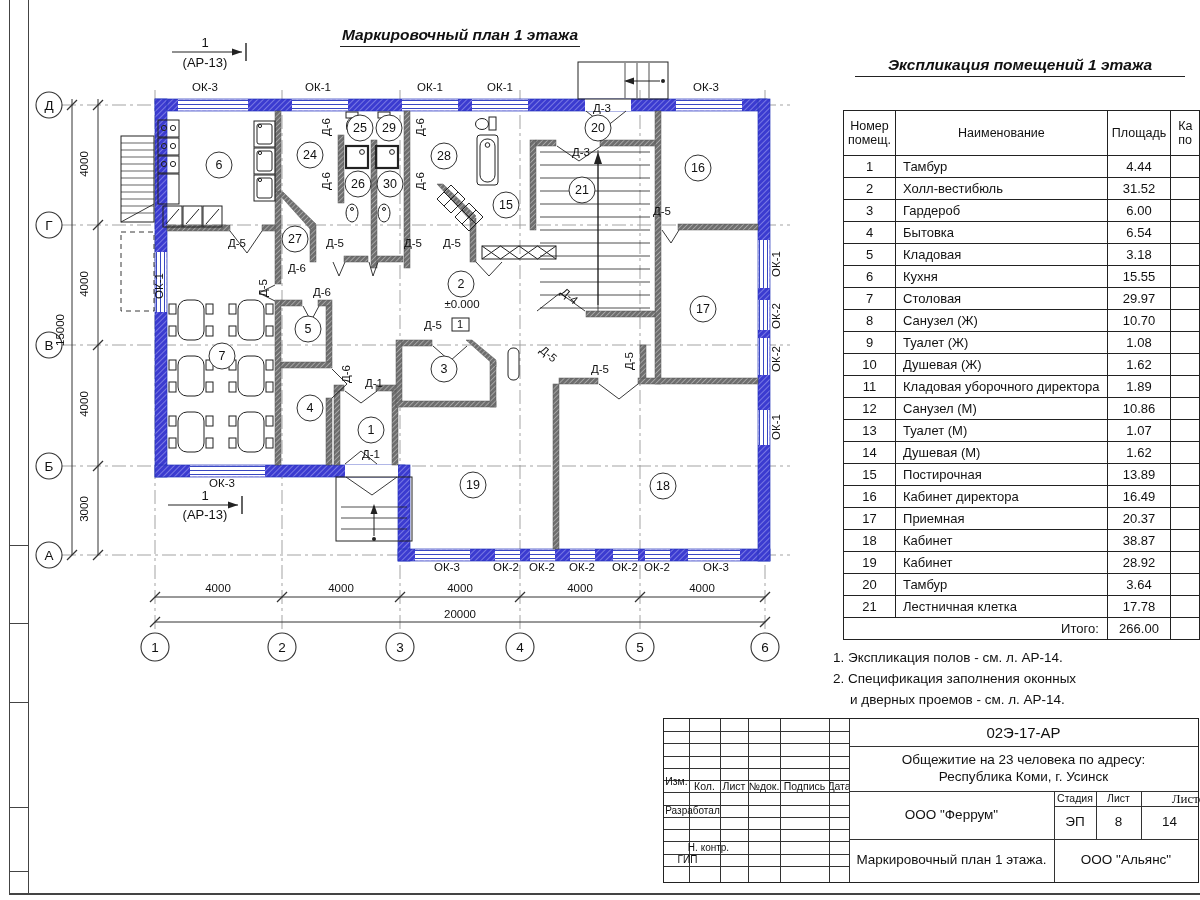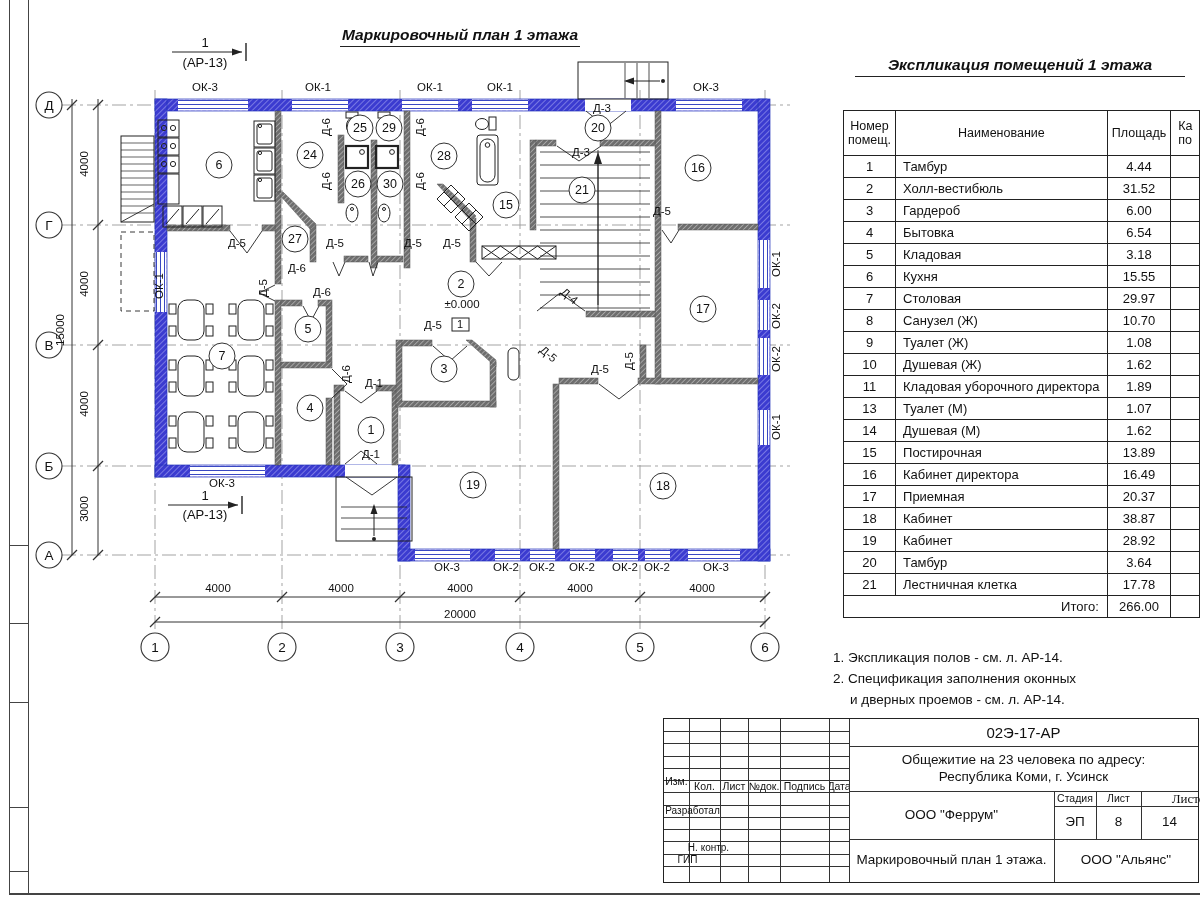--- a/index.html
+++ b/index.html
@@ -580,20 +580,26 @@
         <td class="c">1.62</td>
         <td class=""></td>
       </tr>
       <tr>
         <td class="c">11</td>
         <td class="l">Кладовая уборочного директора</td>
         <td class="c">1.89</td>
         <td class=""></td>
       </tr>
       <tr>
+        <td class="c">12</td>
+        <td class="l">Санузел (М)</td>
+        <td class="c">10.86</td>
+        <td class=""></td>
+      </tr>
+      <tr>
         <td class="c">13</td>
         <td class="l">Туалет (М)</td>
         <td class="c">1.07</td>
         <td class=""></td>
       </tr>
       <tr>
         <td class="c">14</td>
         <td class="l">Душевая (М)</td>
         <td class="c">1.62</td>
         <td class=""></td>

